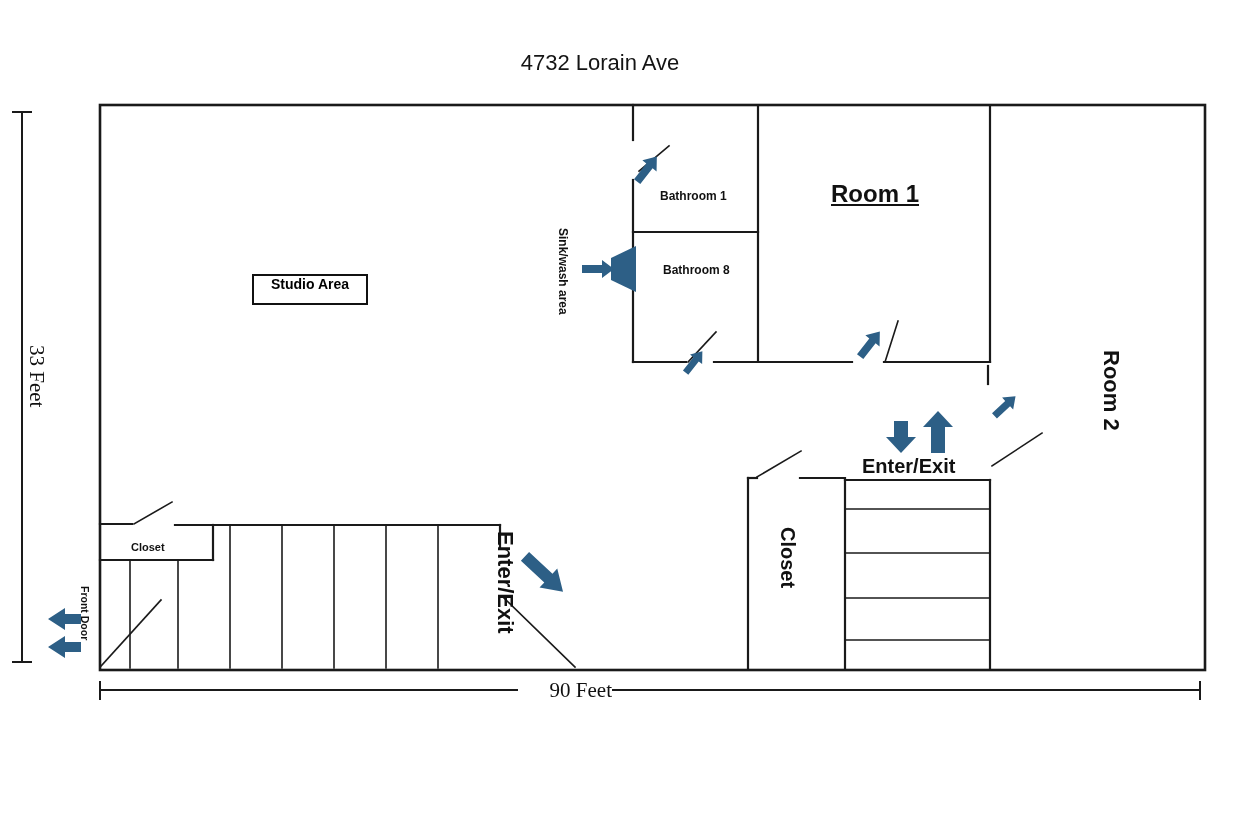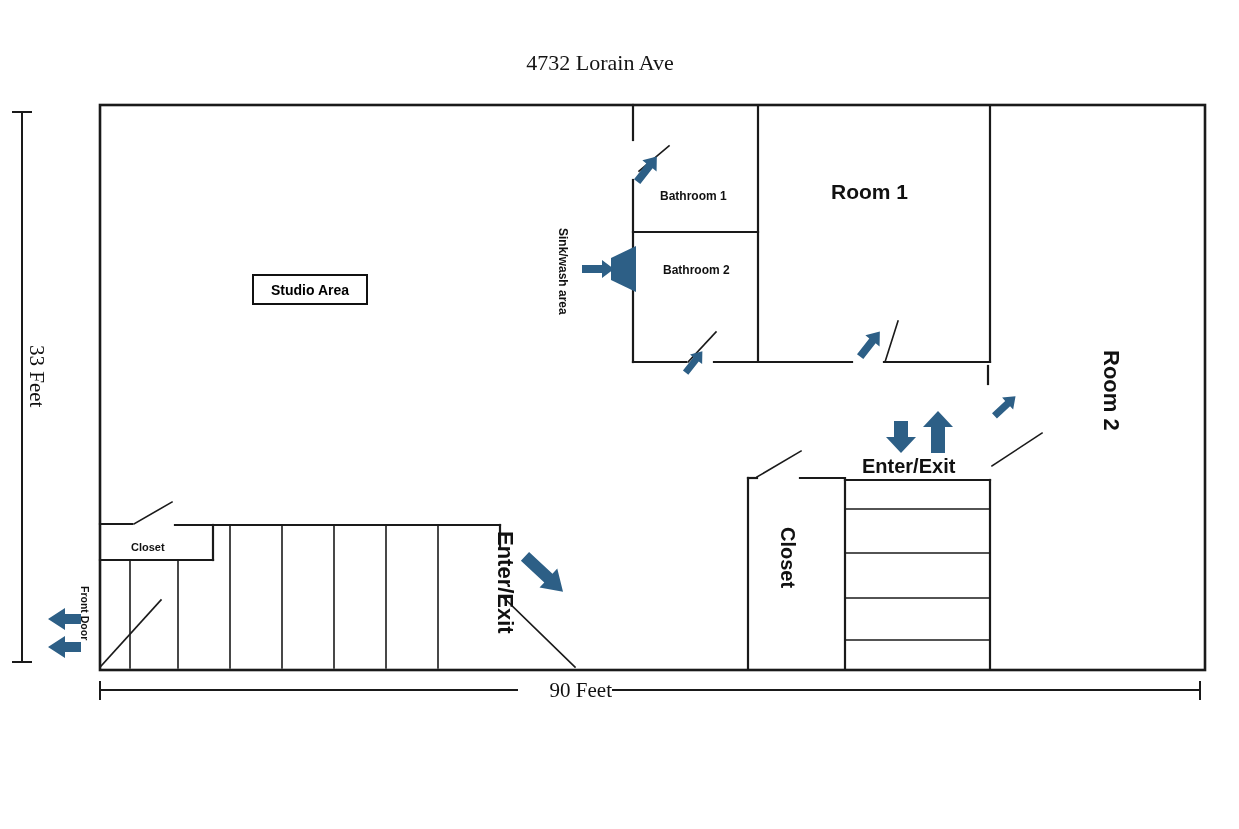--- a/index.html
+++ b/index.html
@@ -9,23 +9,23 @@
   .lbl { position:absolute; color:#111; white-space:nowrap; }
   .b { font-weight:bold; }
   .vtext { writing-mode:vertical-rl; }
   .serif { font-family:"Liberation Serif","DejaVu Serif",serif; }
   .wall { stroke:var(--wall,#1a1a1a); stroke-width:2.2; fill:none; stroke-linecap:square; }
   .outline { stroke-width:2.6; }
   .thin { stroke-width:1.6; }
   .dim { stroke:#1a1a1a; stroke-width:2; fill:none; }
   .arrow { fill:var(--arrow,#2d5f86); stroke:none; }
   .studio-box { position:absolute; left:252px; top:274px; width:116px; height:31px; border:2px solid #111;
-                display:flex; align-items:center; justify-content:center; font-size:14px; font-weight:bold; }
+                display:flex; align-items:flex-start; justify-content:center; font-size:14px; font-weight:bold; }
   .whitebg { background:#fff; }
-  .title { position:absolute; left:450px; top:50px; width:300px; text-align:center; font-size:22px; color:#141414;font-family:Liberation Serif, serif; }
+  .title { position:absolute; left:450px; top:50px; width:300px; text-align:center; font-size:22px; color:#141414; }
   .area { position:absolute; left:560px; top:768px; width:210px; text-align:center;
           font-size:23px; font-weight:bold; color:var(--navy,#232a5c); }
 </style>
 </head>
 <body>
 
 <div class="canvas">
 
   <svg class="plan" width="1239" height="829" viewBox="0 0 1239 829">
 
@@ -121,23 +121,23 @@
 
   <div class="lbl serif whitebg" style="left:520px; top:678px; width:92px; text-align:right; font-size:21px;">90 Feet</div>
 
 
   <div class="studio-box">
     <span>Studio Area</span>
   </div>
 
   <div class="lbl b" style="left:660px; top:189px; font-size:12px;">Bathroom 1</div>
 
-  <div class="lbl b" style="left:663px; top:263px; font-size:12px;">Bathroom 2</div>
+  <div class="lbl b" style="left:663px; top:263px; font-size:12px;">Bathroom 8</div>
 
-  <div class="lbl b" style="left:831px; top:180px; font-size:21px;">Room 1</div>
+  <div class="lbl b" style="left:831px; top:180px; font-size:24px;text-decoration:underline;">Room 1</div>
 
   <div class="lbl b vtext" style="left:1098px; top:350px; font-size:22px;">Room 2</div>
 
   <div class="lbl b vtext" style="left:556px; top:228px; font-size:12px;">Sink/wash area</div>
 
   <div class="lbl b" style="left:862px; top:455px; font-size:20px;">Enter/Exit</div>
 
   <div class="lbl b vtext" style="left:492px; top:531px; font-size:22px;">Enter/Exit</div>
 
   <div class="lbl b" style="left:131px; top:541px; font-size:11px;">Closet</div>

